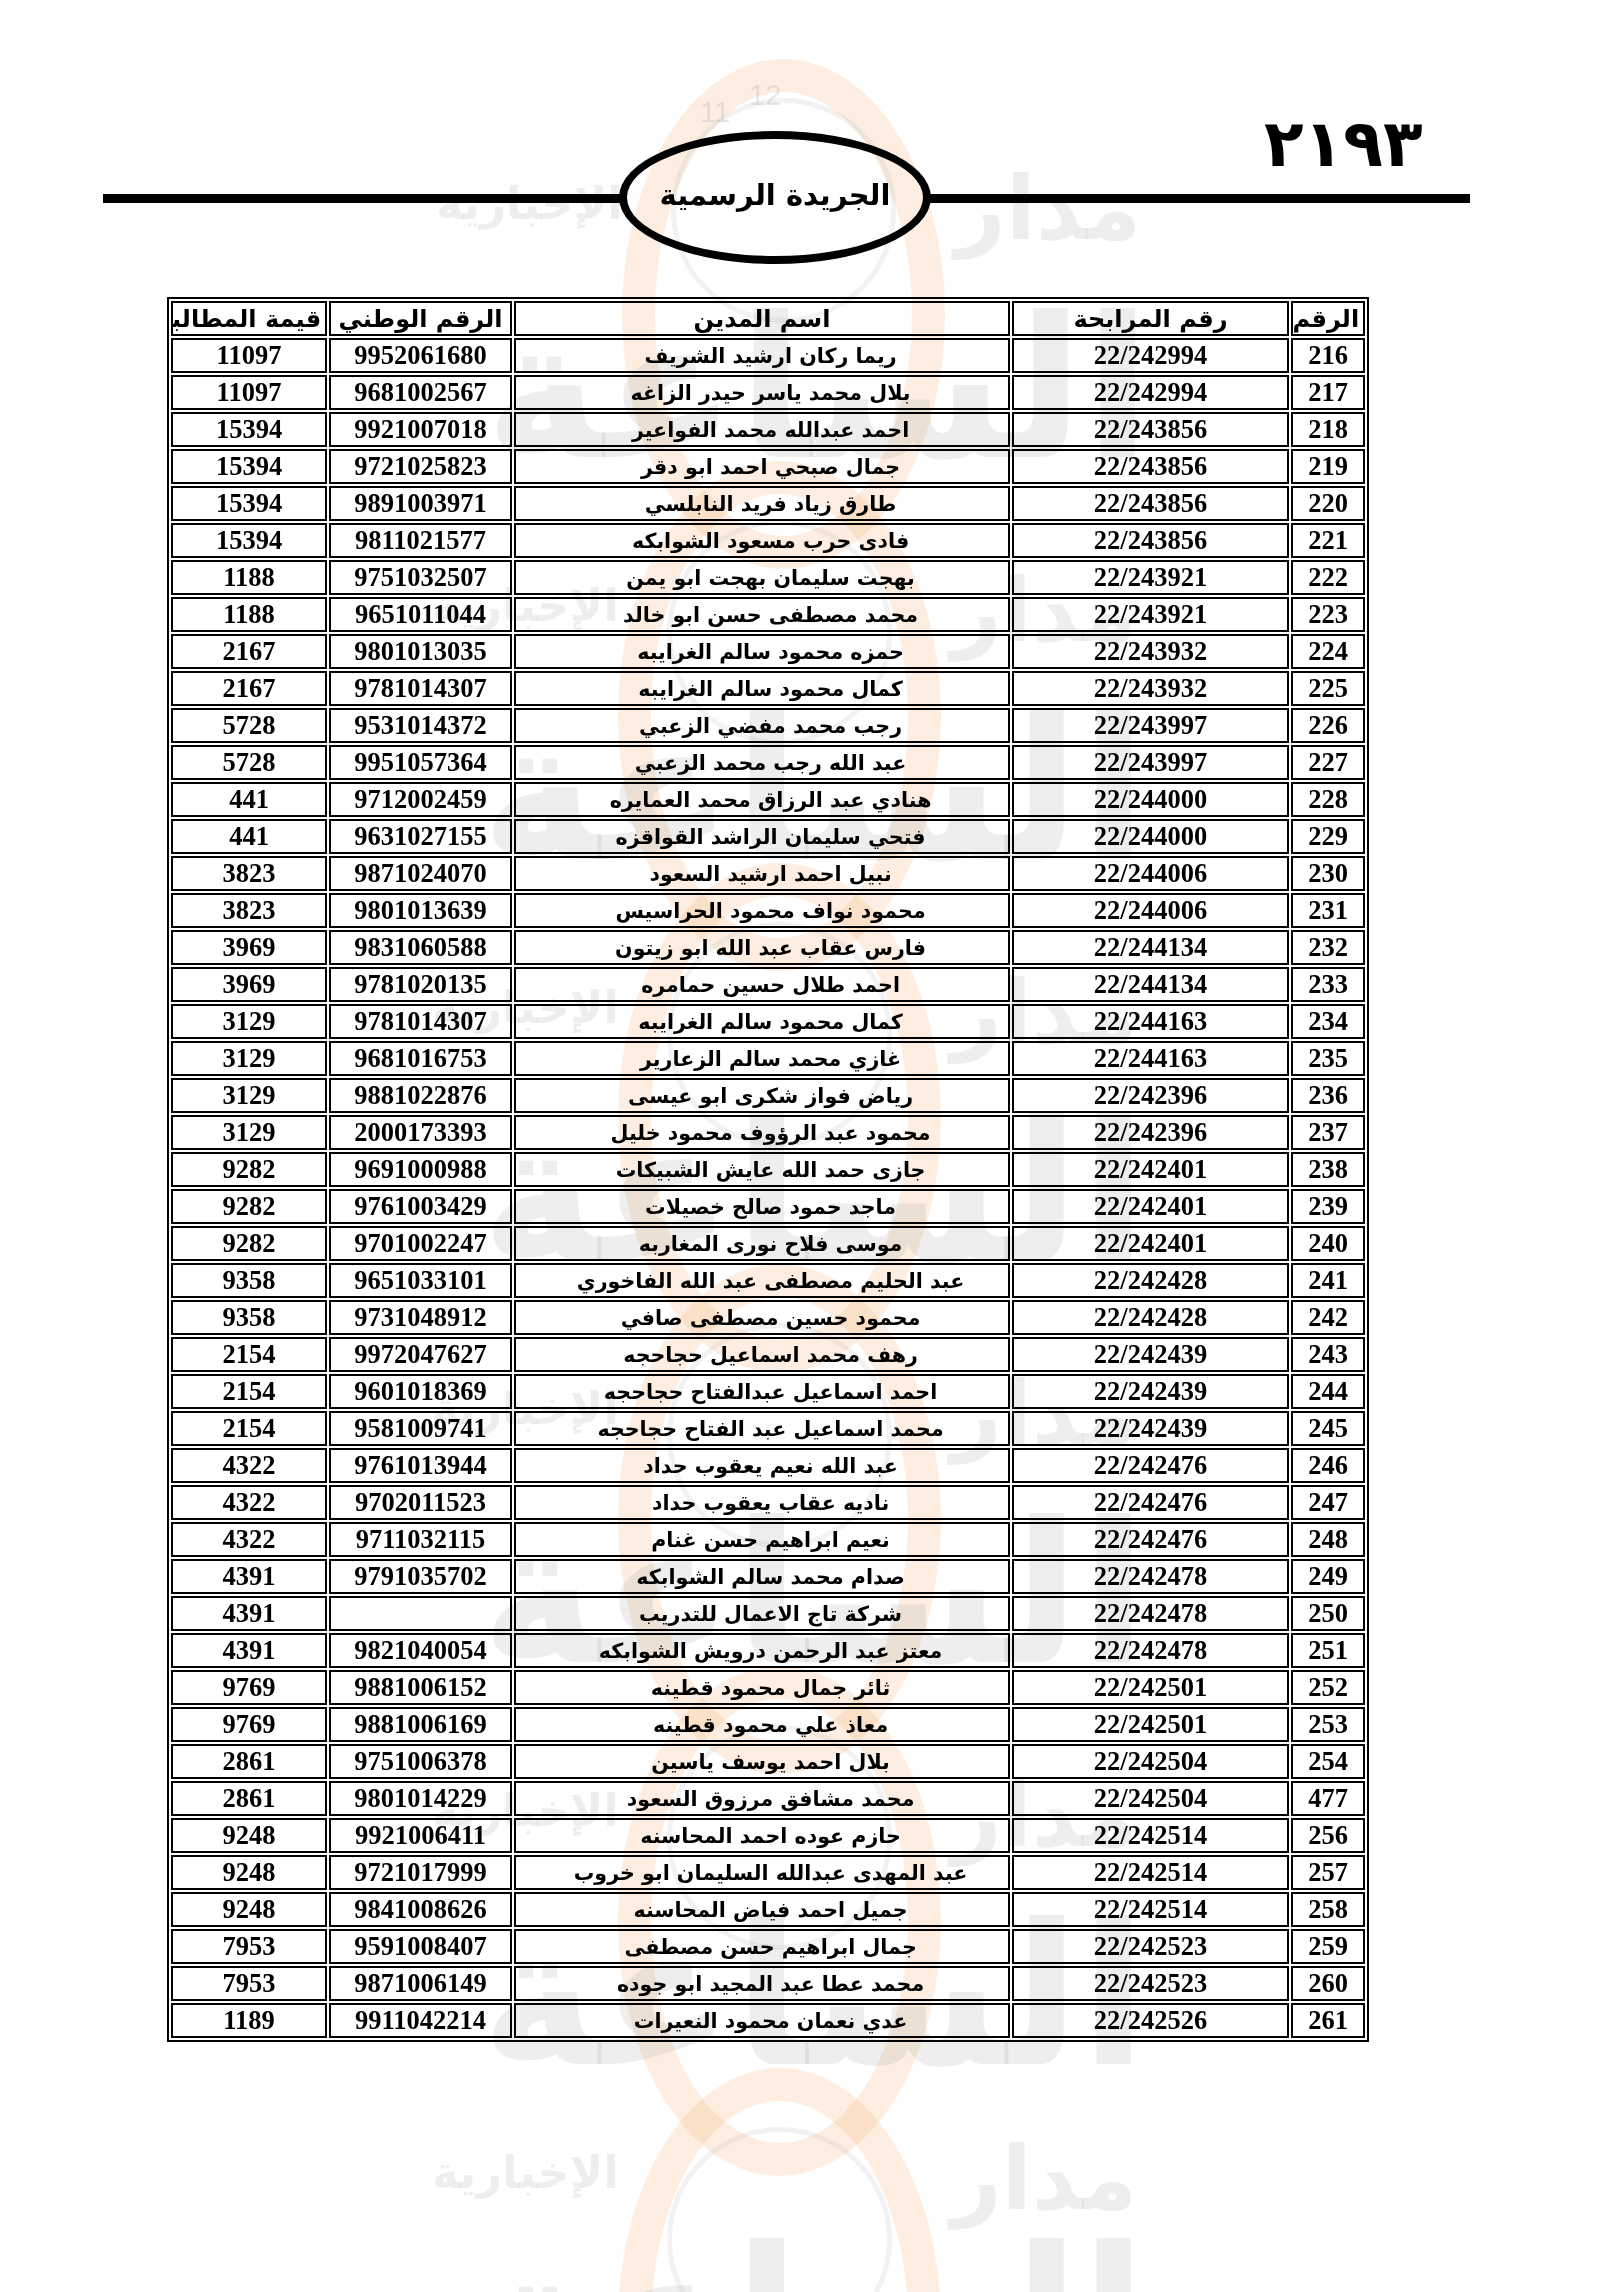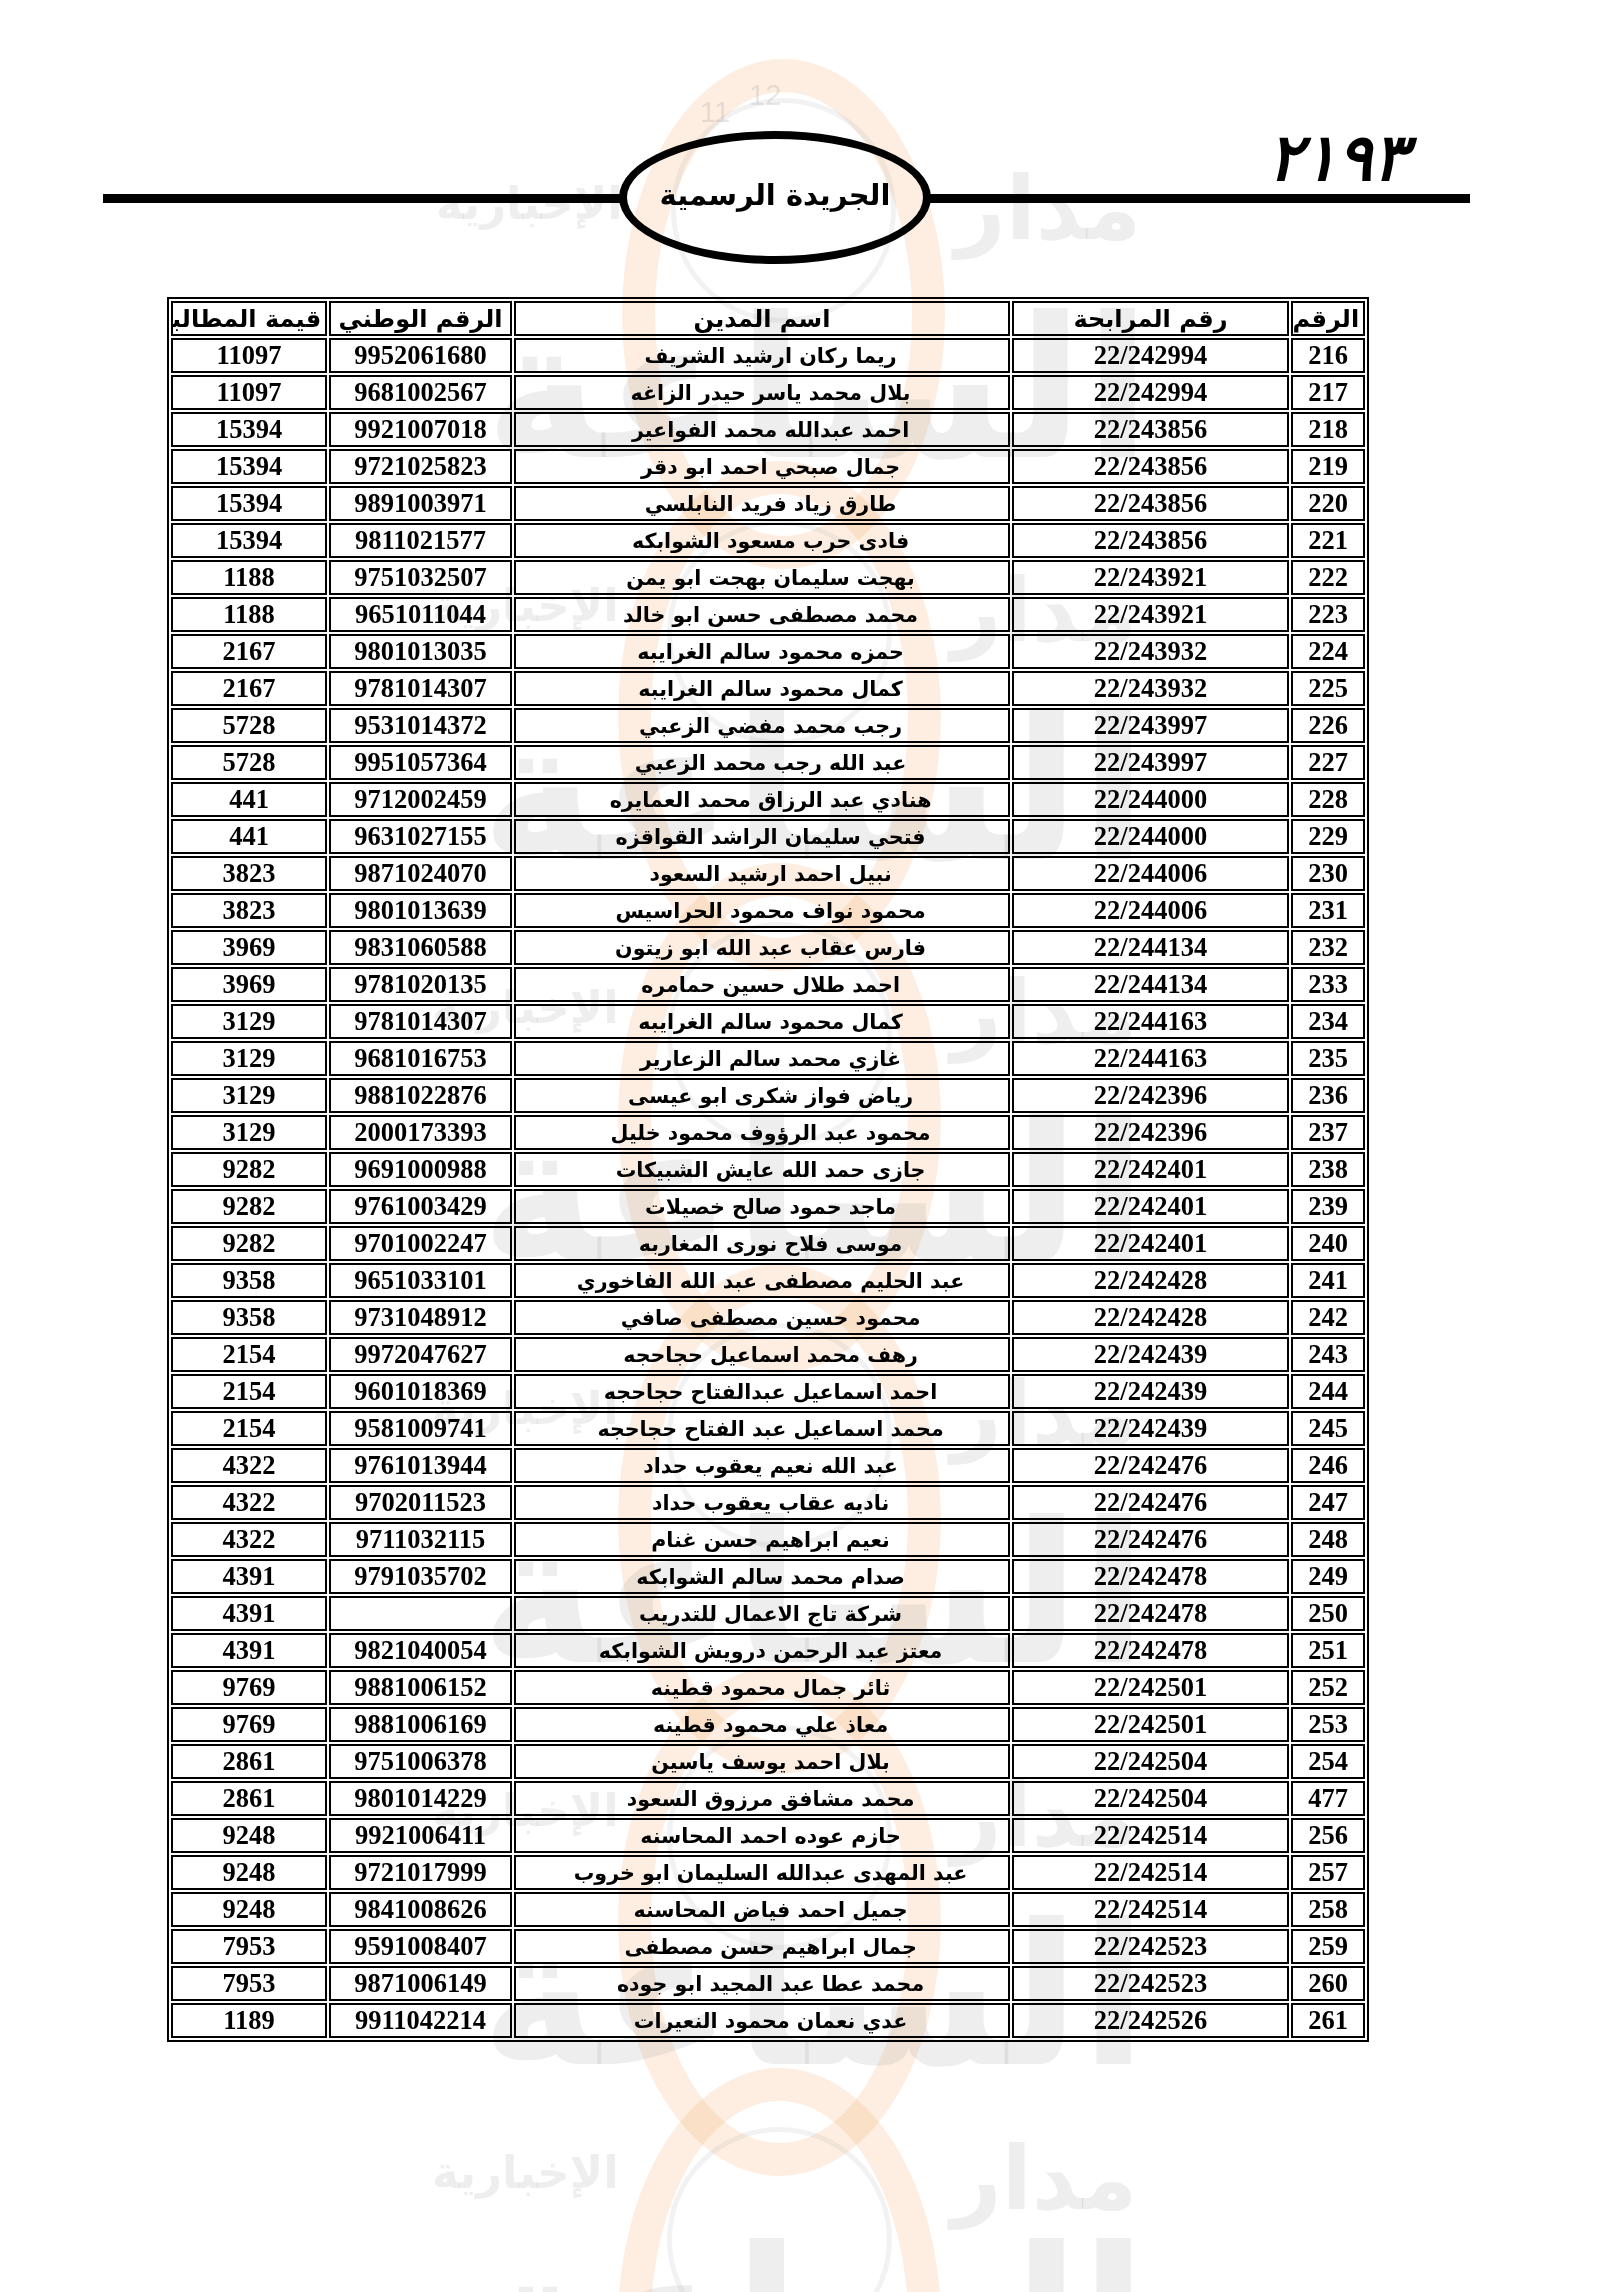--- a/index.html
+++ b/index.html
@@ -29,22 +29,22 @@
 
     .rule { position: absolute; background: #000; height: 8.8px; top: 194px; z-index: 2; }
     .title-oval {
       position: absolute; left: 619px; top: 131px; width: 312px; height: 133px;
       border: 8.8px solid #000; border-radius: 50%; box-sizing: border-box;
       background: rgba(255,255,255,0.0); z-index: 3;
       display: flex; align-items: center; justify-content: center; text-align: center;
     }
     .title-text { font-size: 29px; font-weight: bold; direction: rtl; font-family: "DejaVu Sans", sans-serif; margin-top: -5.9px; }
     .page-number {
-      position: absolute; left: 1264px; top: 120px; width: 147px; text-align: center;
-      font-size: 65px; font-weight: bold; font-family: "DejaVu Sans", sans-serif; letter-spacing: 7.8px; z-index: 3; font-style: italic;
+      position: absolute; left: 1264px; top: 106px; width: 147px; text-align: center;
+      font-size: 65px; font-weight: bold; font-family: "DejaVu Sans", sans-serif; letter-spacing: 7.8px; z-index: 3;
     }
 
     .table-wrap { position: absolute; left: 167px; top: 297px; width: 1187px; z-index: 2; }
     table {
       border-collapse: separate; border-spacing: 2px;
       border: 2px solid #000; width: 100%; direction: rtl; table-layout: fixed;
       background: transparent;
     }
     td, th {
       border: 2px solid #000; height: 31px; padding: 0 3.9px; text-align: center;

